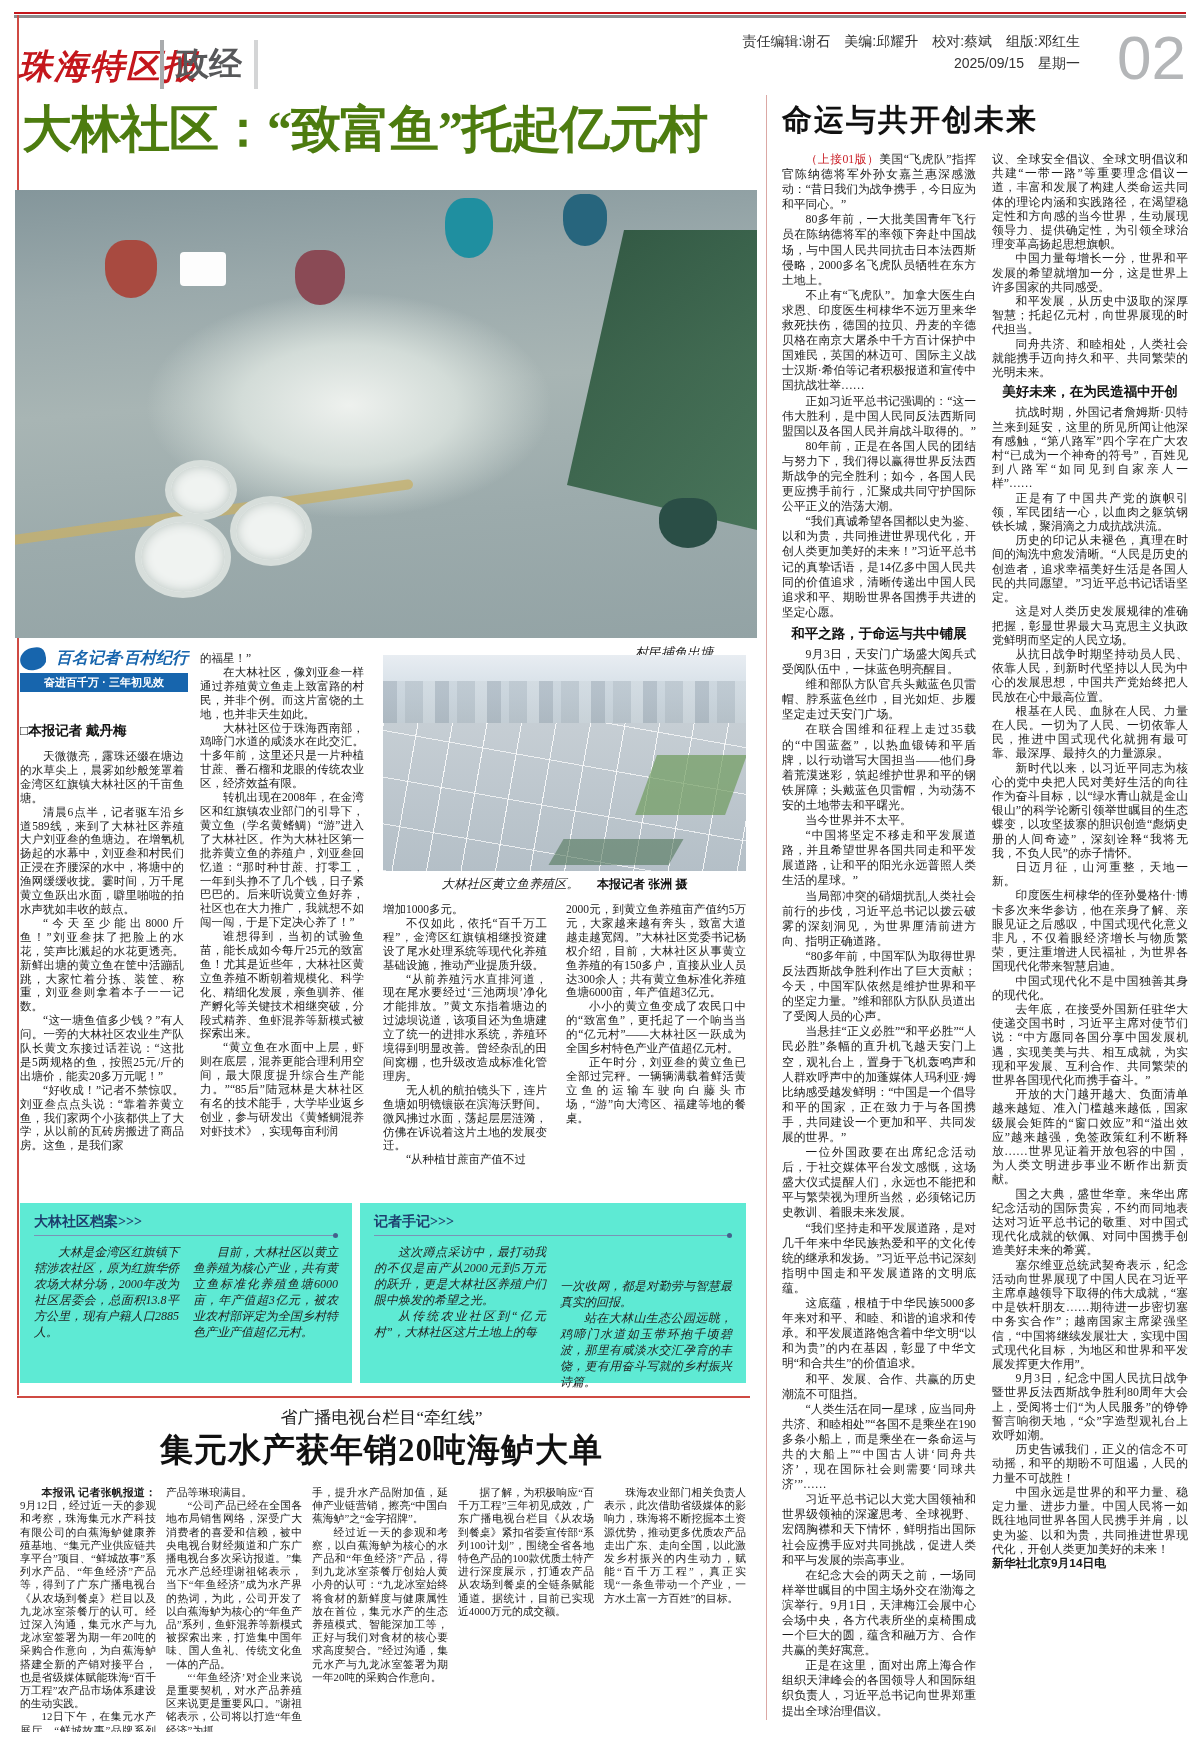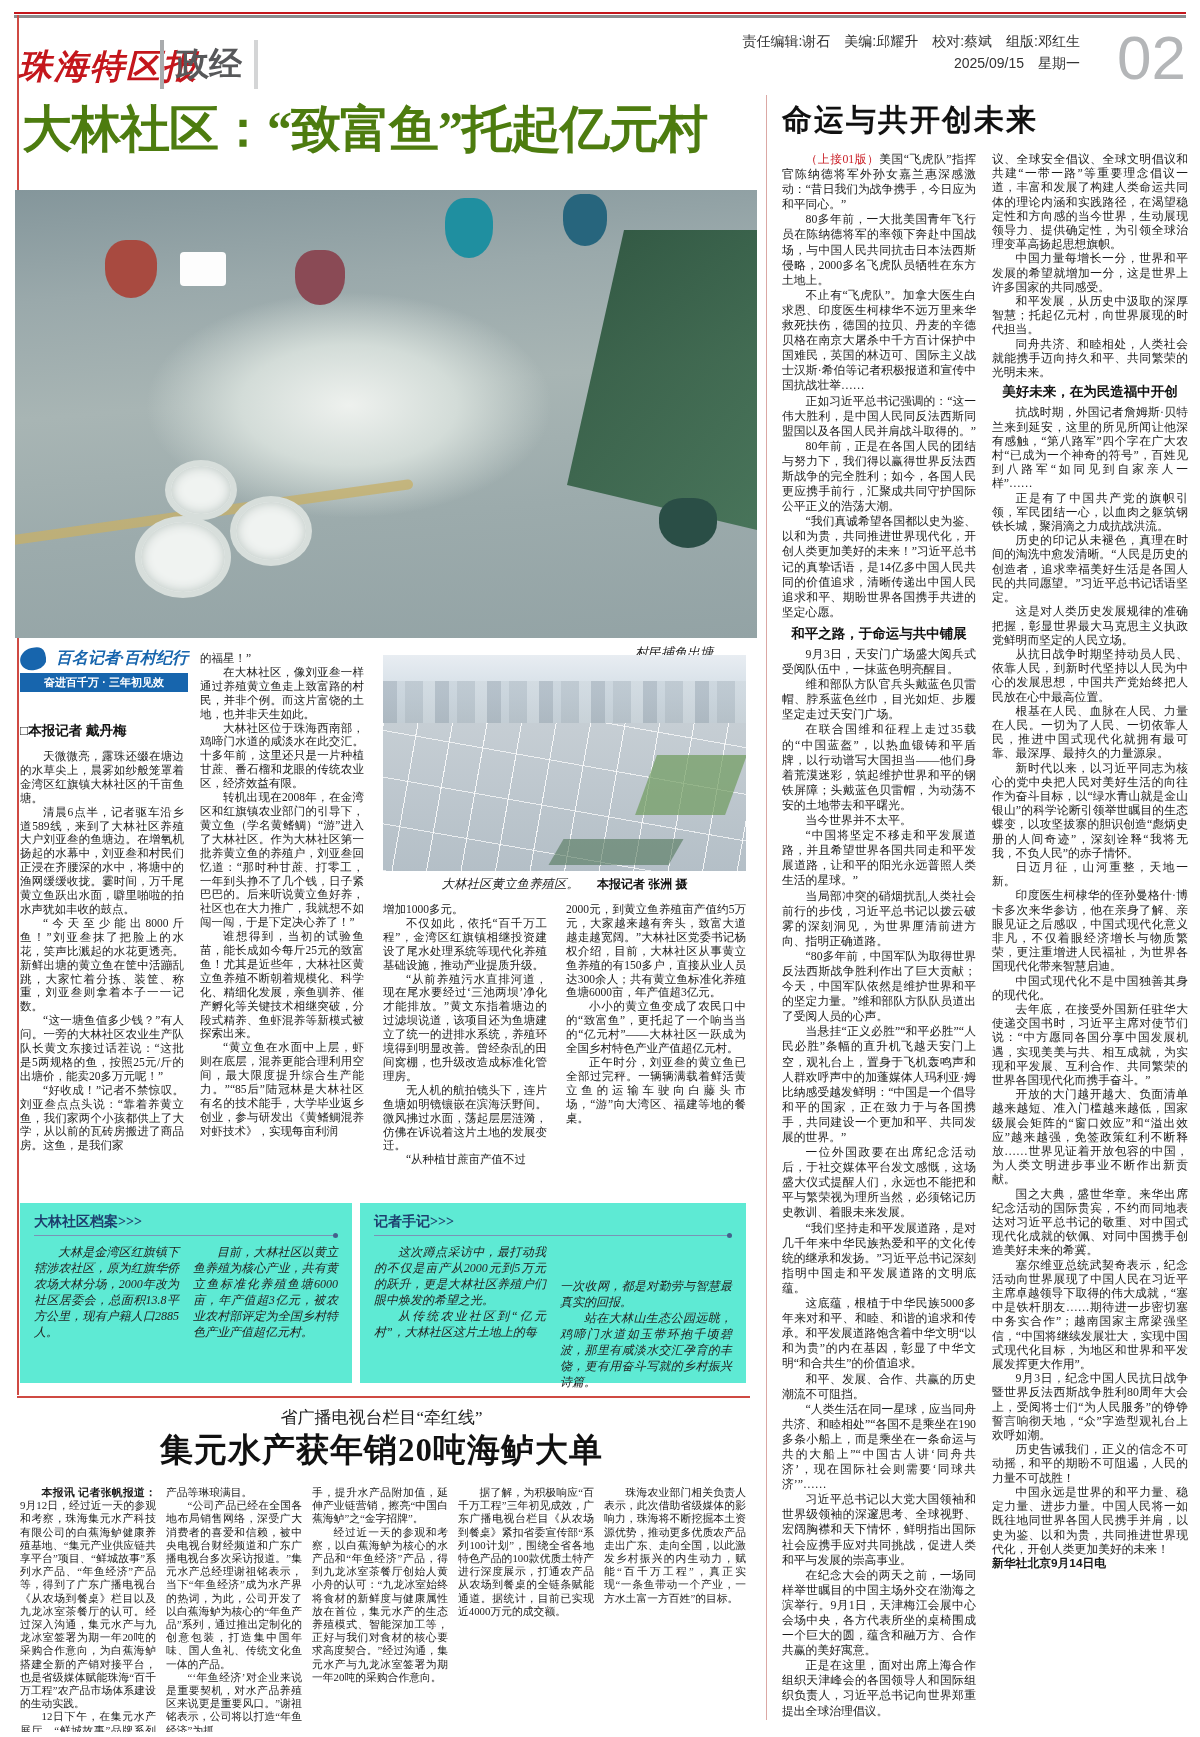--- a/index.html
+++ b/index.html
@@ -206,21 +206,21 @@
 </div>
 
 <div class="abs kicker">省广播电视台栏目“牵红线”</div>
 <div class="abs bottom-headline">集元水产获年销20吨海鲈大单</div>
 <div class="abs body-col bcol bcol1">
     <p><span class="lead">本报讯 记者张帆报道：</span>9月12日，经过近一天的参观和考察，珠海集元水产科技有限公司的白蕉海鲈健康养殖基地、“集元产业供应链共享平台”项目、“鲜城故事”系列水产品、“年鱼经济”产品等，得到了广东广播电视台《从农场到餐桌》栏目以及九龙冰室茶餐厅的认可。经过深入沟通，集元水产与九龙冰室签署为期一年20吨的采购合作意向，为白蕉海鲈搭建全新的产销对接平台，也是省级媒体赋能珠海“百千万工程”农产品市场体系建设的生动实践。</p>
     <p>12日下午，在集元水产展厅，“鲜城故事”品牌系列水</p>
   </div>
 <div class="abs body-col bcol bcol2">
     <p class="cont">产品等琳琅满目。</p>
-    <p>“公司产品已经在全国各地布局销售网络，深受广大消费者的喜爱和信赖，被中央电视台财经频道和广东广播电视台多次采访报道。”集元水产总经理谢祖铭表示，当下“年鱼经济”成为水产界的热词，为此，公司开发了以白蕉海鲈为核心的“年鱼产品”系列，通过推出定制化的创意包装，打造集中国年味、国人鱼礼、传统文化鱼一体的产品。</p>
+    <p>“公司产品已经在全国各地布局销售网络，深受广大消费者的喜爱和信赖，被中央电视台财经频道和广东广播电视台多次采访报道。”集元水产总经理谢祖铭表示，当下“年鱼经济”成为水产界的热词，为此，公司开发了以白蕉海鲈为核心的“年鱼产品”系列，鱼虾混养等新模式被探索出来，打造集中国年味、国人鱼礼、传统文化鱼一体的产品。</p>
     <p>“‘年鱼经济’对企业来说是重要契机，对水产品养殖区来说更是重要风口。”谢祖铭表示，公司将以打造“年鱼经济”为抓</p>
   </div>
 <div class="abs body-col bcol bcol3">
     <p class="cont">手，提升水产品附加值，延伸产业链营销，擦亮“中国白蕉海鲈”之“金字招牌”。</p>
     <p>经过近一天的参观和考察，以白蕉海鲈为核心的水产品和“年鱼经济”产品，得到九龙冰室茶餐厅创始人黄小舟的认可：“九龙冰室始终将食材的新鲜度与健康属性放在首位，集元水产的生态养殖模式、智能深加工等，正好与我们对食材的核心要求高度契合。”经过沟通，集元水产与九龙冰室签署为期一年20吨的采购合作意向。</p>
   </div>
 <div class="abs body-col bcol bcol4">
     <p>据了解，为积极响应“百千万工程”三年初见成效，广东广播电视台栏目《从农场到餐桌》紧扣省委宣传部“系列100计划”，围绕全省各地特色产品的100款优质土特产进行深度展示，打通农产品从农场到餐桌的全链条赋能通道。据统计，目前已实现近4000万元的成交额。</p>
   </div>
 <div class="abs body-col bcol bcol5">

